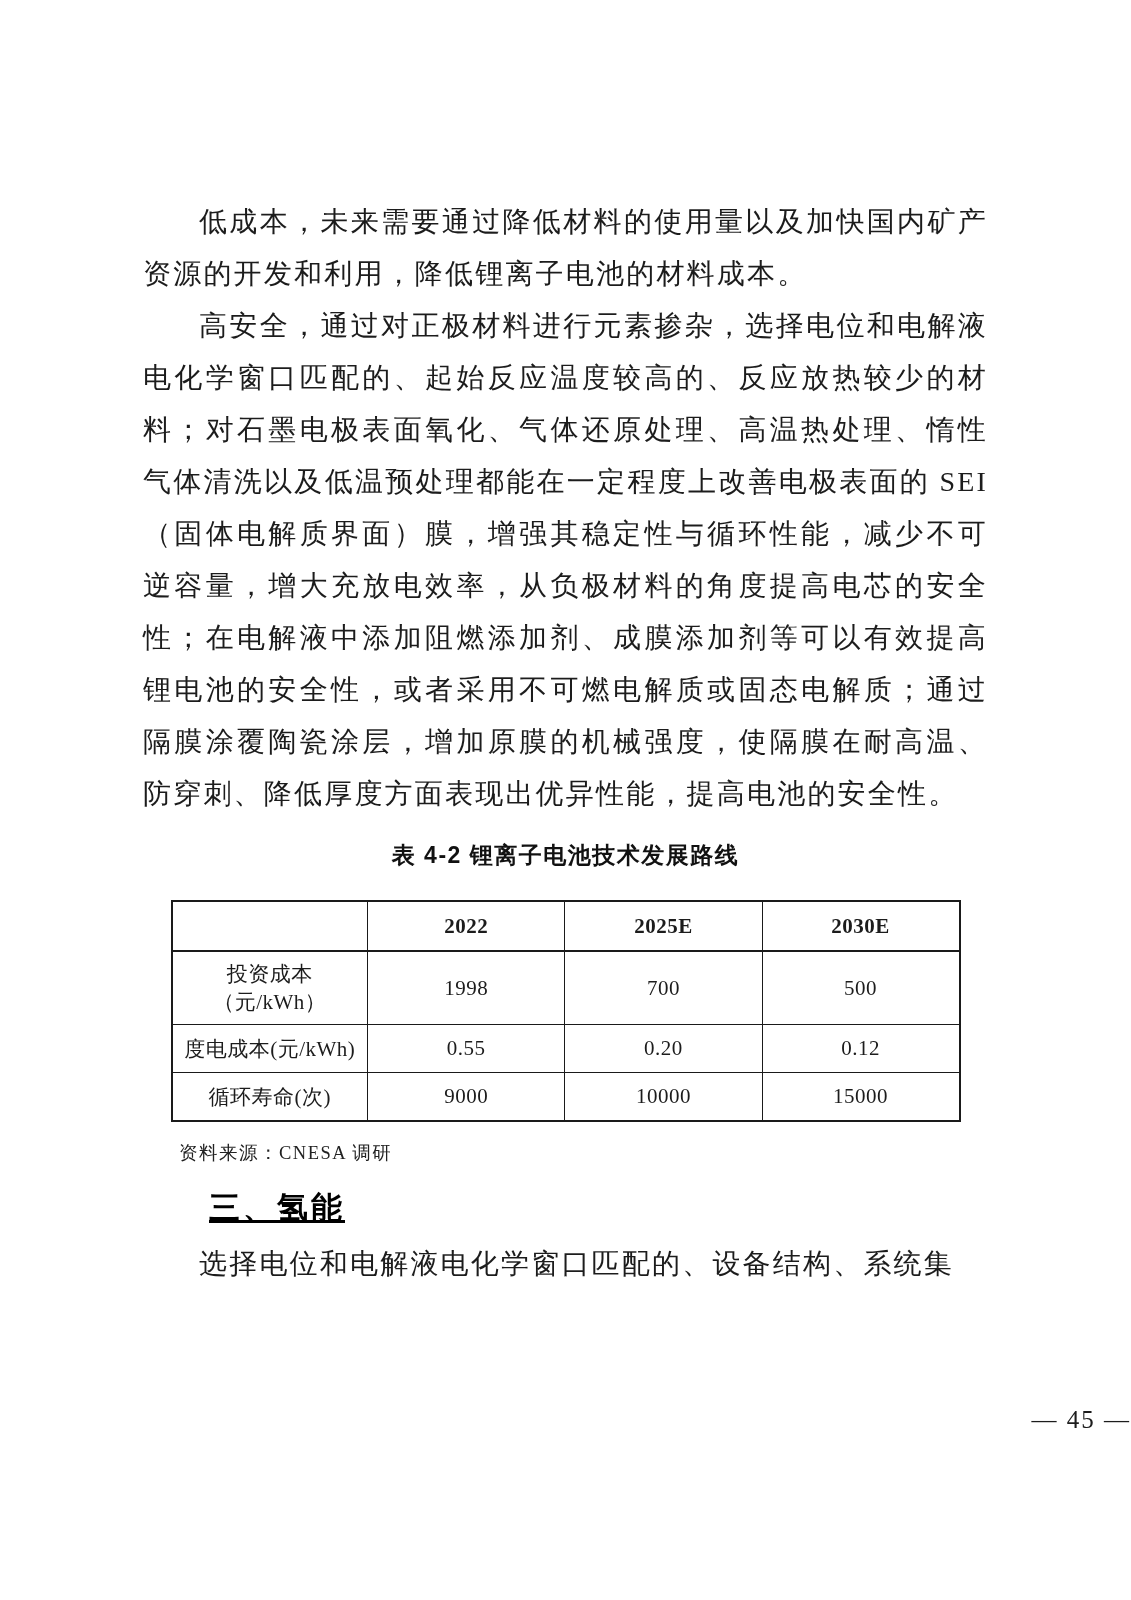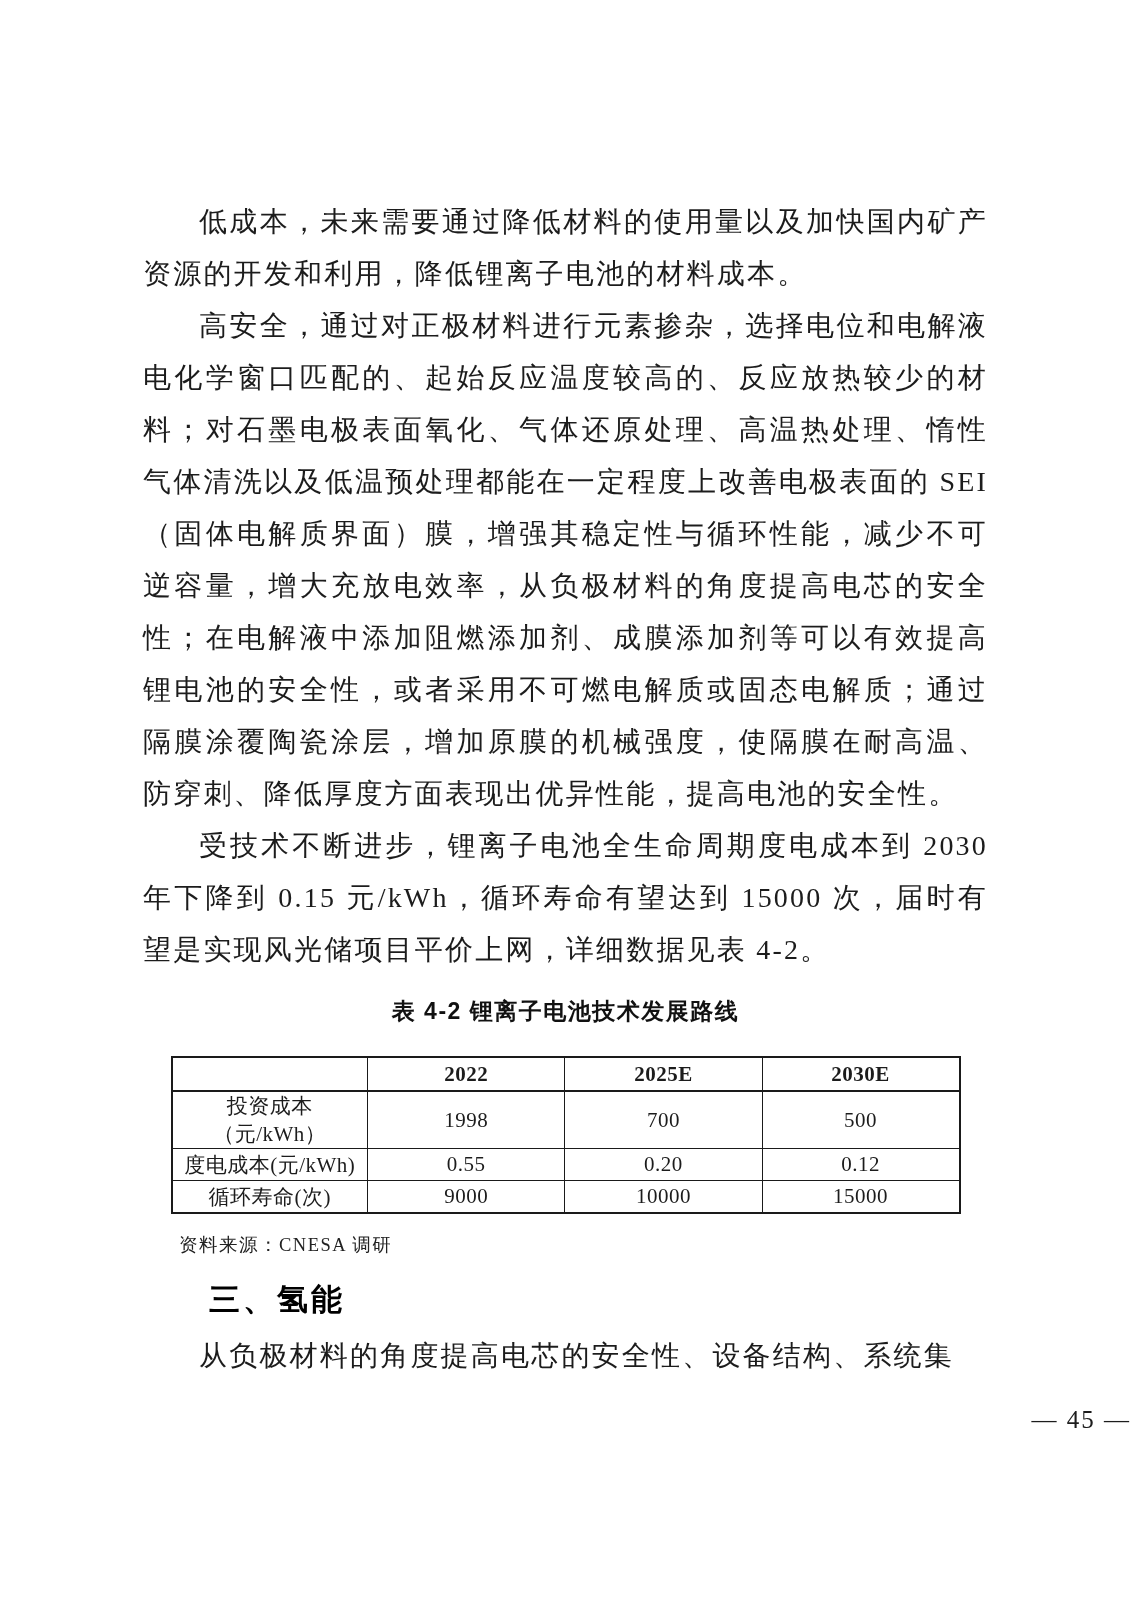--- a/index.html
+++ b/index.html
@@ -44,21 +44,21 @@
     width:790px;
     border:2px solid #1a1a1a;
     font-size:21px;
     color:#1c1c1c;
   }
   table.roadmap col.label-col { width:196px; }
   table.roadmap th, table.roadmap td {
     border:1px solid #1a1a1a;
     text-align:center;
     vertical-align:middle;
-    padding:0 4px;
+    padding:8px 4px;
     height:31px;
     letter-spacing:0.5px;
     font-weight:normal;
   }
   table.roadmap thead th {
     height:32px;
     font-weight:bold;
     border-bottom:2px solid #1a1a1a;
   }
   .source-note {
@@ -71,20 +71,21 @@
   }
   .section-heading {
     margin:20px 0 0 0;
     padding-left:66px;
     font-family:"Liberation Sans","DejaVu Sans",sans-serif;
     font-weight:bold;
     font-size:31px;
     line-height:44px;
     letter-spacing:3px;
     color:#000;
+    text-decoration:underline;
   }
   .closing-para { margin-top:8px; }
   .page-number {
     position:absolute;
     left:0; right:0;
     top:1406px;
     text-align:right;
     font-size:25px;
     letter-spacing:2px;
     color:#1c1c1c;
@@ -93,21 +94,20 @@
 </head>
 <body>
 
 <div class="page">
   <div class="content">
 
     <p class="para">低成本，未来需要通过降低材料的使用量以及加快国内矿产资源的开发和利用，降低锂离子电池的材料成本。</p>
 
     <p class="para">高安全，通过对正极材料进行元素掺杂，选择电位和电解液电化学窗口匹配的、起始反应温度较高的、反应放热较少的材料；对石墨电极表面氧化、气体还原处理、高温热处理、惰性气体清洗以及低温预处理都能在一定程度上改善电极表面的 SEI（固体电解质界面）膜，增强其稳定性与循环性能，减少不可逆容量，增大充放电效率，从负极材料的角度提高电芯的安全性；在电解液中添加阻燃添加剂、成膜添加剂等可以有效提高锂电池的安全性，或者采用不可燃电解质或固态电解质；通过隔膜涂覆陶瓷涂层，增加原膜的机械强度，使隔膜在耐高温、防穿刺、降低厚度方面表现出优异性能，提高电池的安全性。</p>
 
-    <p class="para">受技术不断进步，锂离子电池全生命周期度电成本到 2030 年下降到 0.15 元/kWh，循环寿命有望达到 15000 次，届时有望是实现风光储项目平价上网，详细数据见表 4-2。</p>
 
     <div class="table-caption">表 4-2  锂离子电池技术发展路线</div>
 
     <table class="roadmap">
       <colgroup>
         <col class="label-col">
         <col>
           <col>
           <col>
       </colgroup>
@@ -138,18 +138,18 @@
           <td>10000</td>
           <td>15000</td>
         </tr>
       </tbody>
     </table>
 
     <div class="source-note">资料来源：CNESA 调研</div>
 
     <h2 class="section-heading">三、氢能</h2>
 
-    <p class="para closing-para">从负极材料的角度提高电芯的安全性、设备结构、系统集</p>
+    <p class="para closing-para">选择电位和电解液电化学窗口匹配的、设备结构、系统集</p>
 
   </div>
 
   <div class="page-number">— 45 —</div>
 </div>
 
 </body></html>

